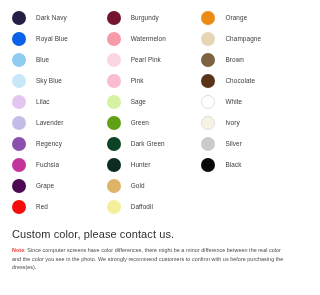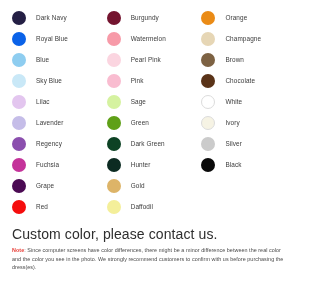--- a/index.html
+++ b/index.html
@@ -56,21 +56,21 @@
     letter-spacing: 0.1px;
   }
   .footer {
     position: absolute;
     left: 0;
     top: 218px;
     width: 300px;
   }
   .custom-line {
     margin: 10px 0 0 12px;
-    font-size: 14px;
+    font-size: 11px;
     line-height: 12px;
     color: #2e2e2e;
     letter-spacing: 0.1px;
   }
   .note-block {
     margin: 6px 12px 0 12px;
     font-size: 5.4px;
     line-height: 8.6px;
     color: #4a4a4a;
     text-align: left;

